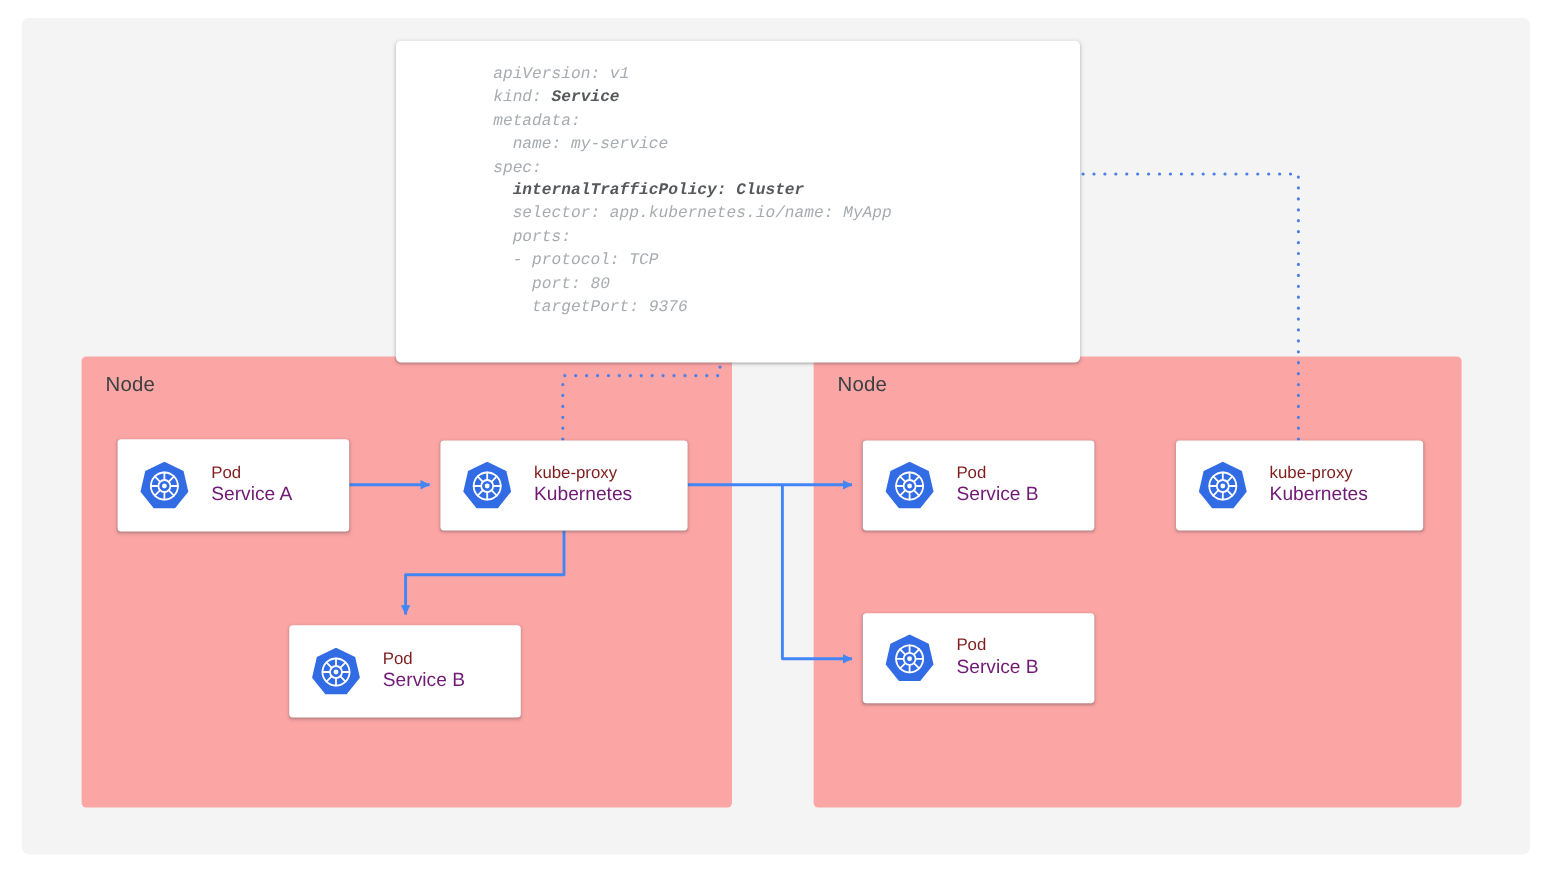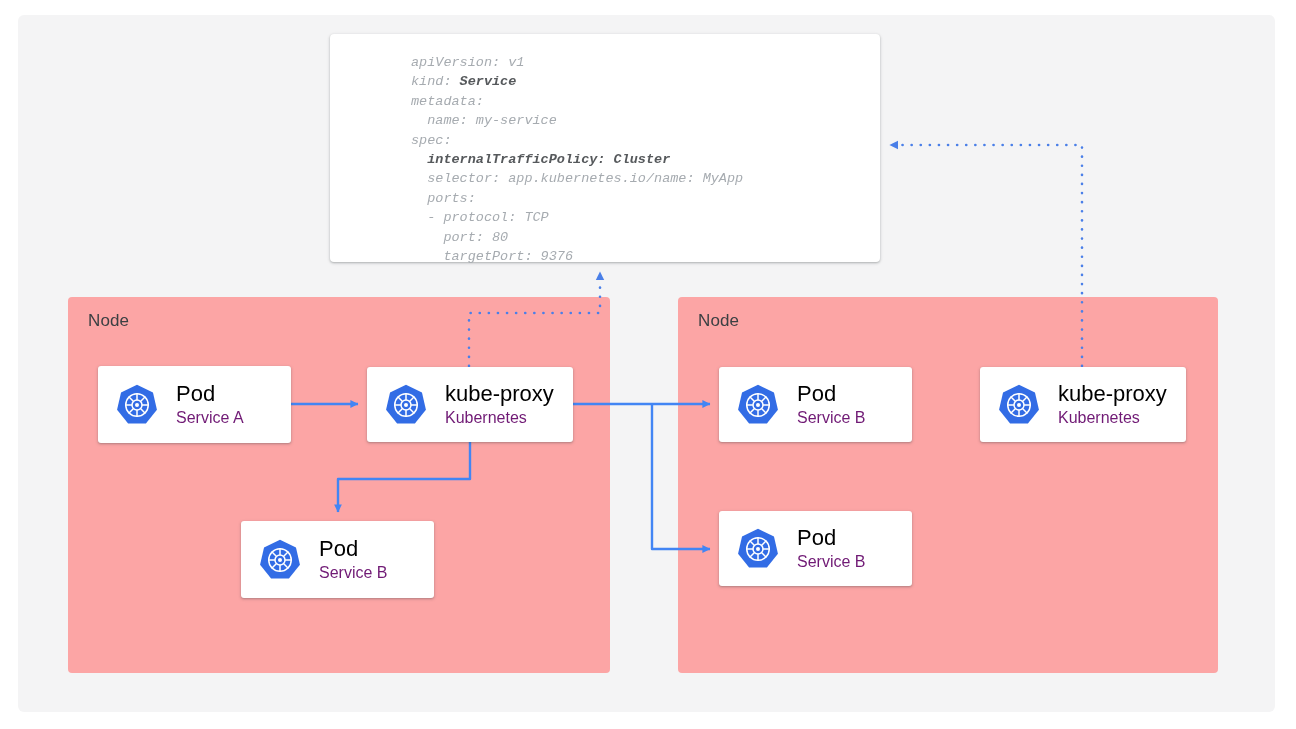--- a/index.html
+++ b/index.html
@@ -59,45 +59,46 @@
     flex: 0 0 auto;
   }
   .card .card-text {
     margin-left: 17px;
     display: flex;
     flex-direction: column;
     justify-content: center;
     line-height: 1.28;
   }
   .card .card-title {
-    font-size: 22px;
-    color: #000000;
+    font-size: 14px;
+    color: #7f1d1d;
   }
   .card .card-sub {
     font-size: 16px;
     color: #701a75;
   }
   
   #card-pod-a        { left: 98px;  top: 366px; width: 193px; height: 77px; }
   #card-kube-proxy-l { left: 367px; top: 367px; width: 206px; height: 75px; }
   #card-pod-b-local  { left: 241px; top: 521px; width: 193px; height: 77px; }
   #card-pod-b-1      { left: 719px; top: 367px; width: 193px; height: 75px; }
   #card-pod-b-2      { left: 719px; top: 511px; width: 193px; height: 75px; }
   #card-kube-proxy-r { left: 980px; top: 367px; width: 206px; height: 75px; }
   
   #yaml-panel {
     position: absolute;
     left: 330px;
     top: 34px;
     width: 550px;
-    height: 228px;
+    height: 268px;
     background: #ffffff;
     border-radius: 4px;
     box-shadow: 0 1px 2px rgba(60,64,67,.28), 0 1px 3px 1px rgba(60,64,67,.10);
     z-index: 7;
+    padding-left: 20px;
   }
   #yaml-code {
     position: absolute;
     left: 81px;
     top: 19px;
     font-family: "Liberation Mono", "DejaVu Sans Mono", monospace;
     font-size: 13.5px;
     line-height: 19.4px;
     font-style: italic;
     color: #a6abb0;

